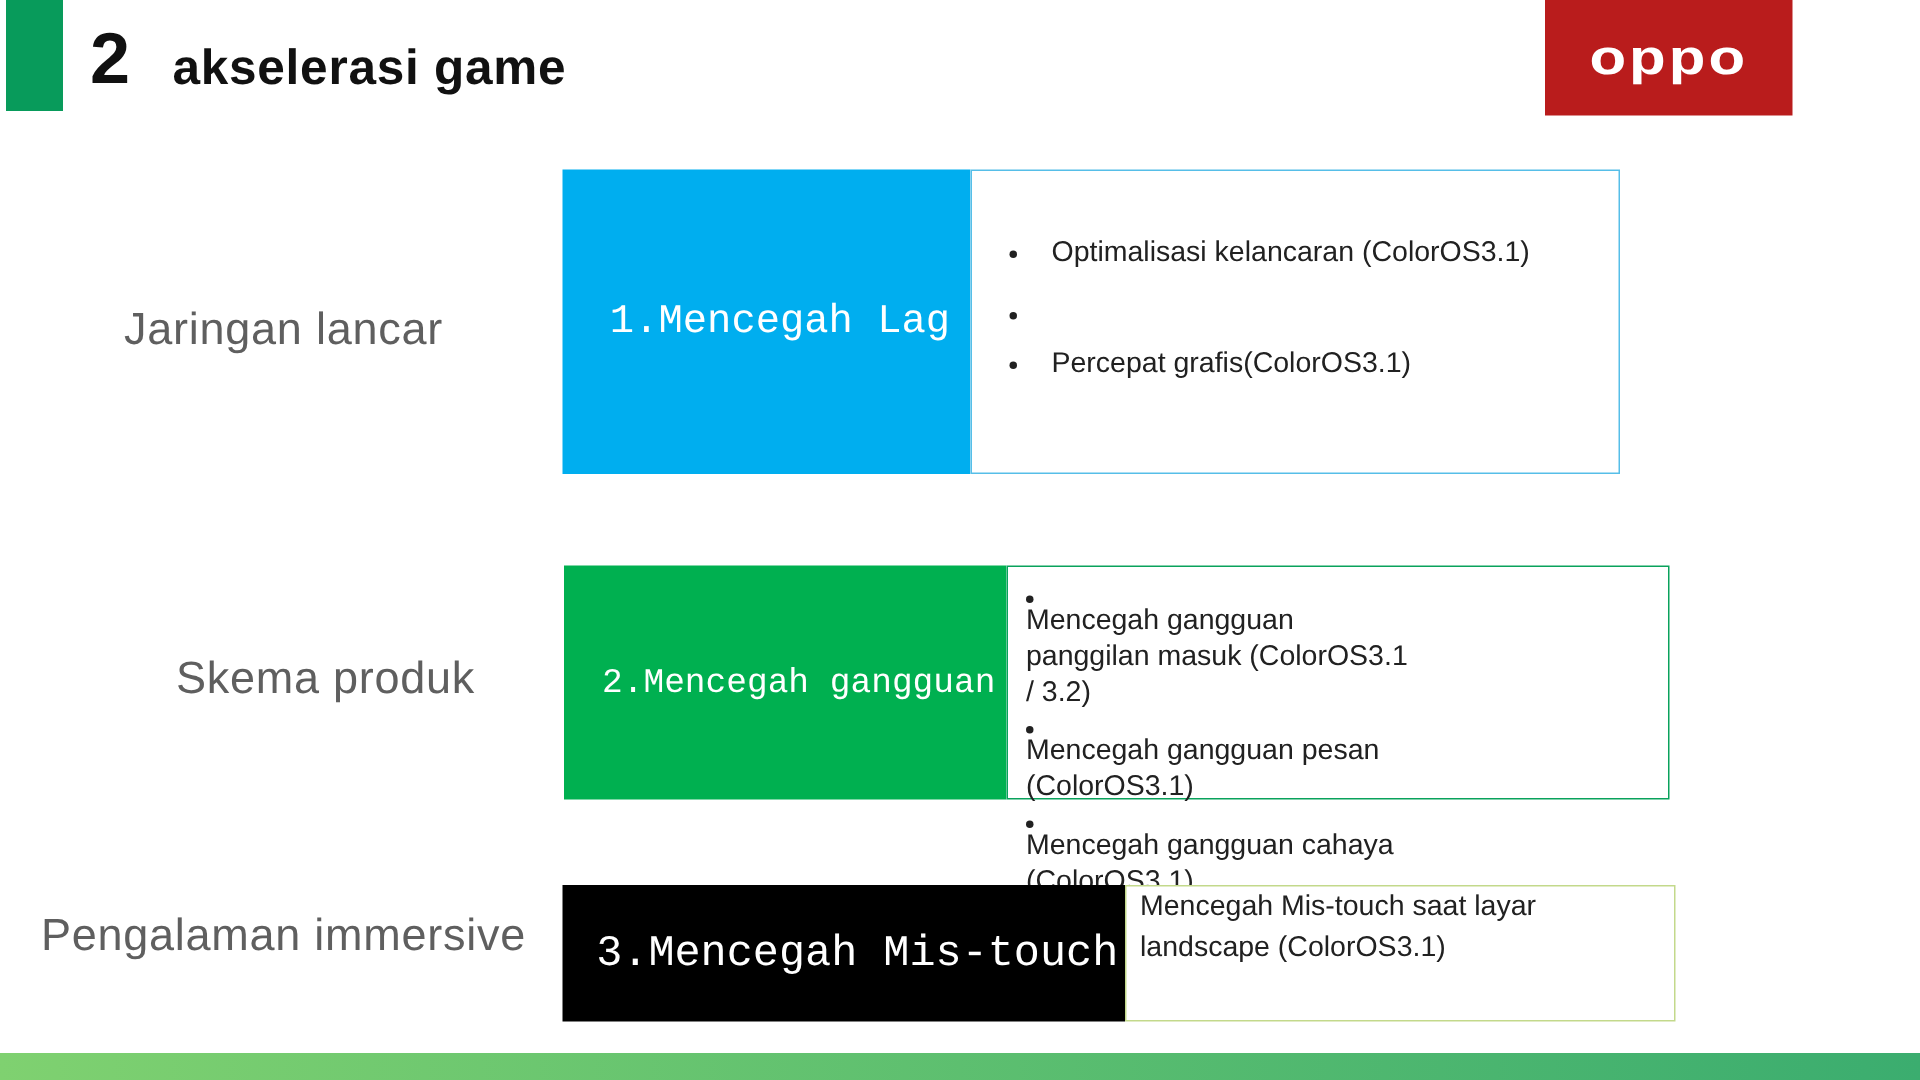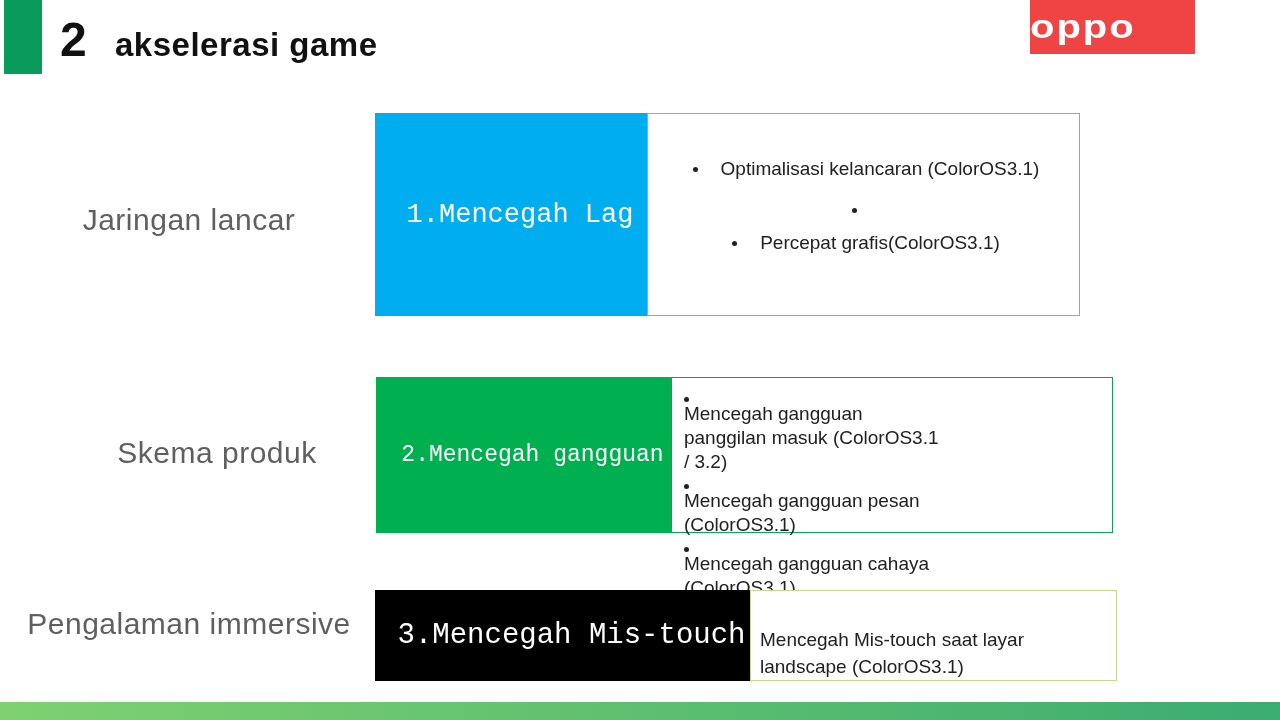--- a/index.html
+++ b/index.html
@@ -20,23 +20,23 @@
     position:absolute;left:60px;top:16px;
     font-size:48px;font-weight:700;color:#111;
     line-height:1;
   }
   .page-title{
     position:absolute;left:115px;top:28px;
     font-size:33px;font-weight:700;color:#111;
     line-height:1;letter-spacing:0.5px;
   }
   .logo{
-    position:absolute;left:1030px;top:0;width:165px;height:54px;
-    background:#ef4444;
-    display:flex;align-items:center;justify-content:flex-start;
+    position:absolute;left:1030px;top:0;width:165px;height:77px;
+    background:#b91c1c;
+    display:flex;align-items:center;justify-content:center;
   }
   .logo-text{
     color:#ffffff;font-size:40px;font-weight:800;
     letter-spacing:2px;line-height:1;
     font-family:"Liberation Sans", sans-serif;
     transform:scaleY(0.82);
   }
 
   
   .row-label{
@@ -74,21 +74,21 @@
   
   .box-1{left:375px;top:113px;width:705px;height:203px;}
   .box-1 .feature-title{
     width:272px;background:#00AEEF;
     font-size:27px;justify-content:center;
   }
   .box-1 .feature-content{
     width:433px;border:1px solid #56BEE8;
     padding:44px 20px 0 25px;
   }
-  .box-1 li{font-size:19px;line-height:22px;margin-bottom:19px;justify-content:center;}
+  .box-1 li{font-size:19px;line-height:22px;margin-bottom:19px;}
   .box-1 .dot{width:5px;height:5px;margin:9px 23px 0 0;}
 
   
   .box-2{left:376px;top:377px;width:737px;height:156px;}
   .box-2 .feature-title{
     width:316px;background:#00B050;
     font-size:23px;justify-content:center;
   }
   .box-2 .feature-content{
     width:473px;border:1px solid #0AA25C;
@@ -99,21 +99,21 @@
   .box-2 .dot{width:5px;height:5px;margin:10px 28px 0 0;}
 
   
   .box-3{left:375px;top:590px;width:742px;height:91px;}
   .box-3 .feature-title{
     width:375px;background:#000000;
     font-size:29px;justify-content:center;
   }
   .box-3 .feature-content{
     width:367px;border:1px solid #C3D98B;
-    display:flex;align-items:flex-end;
+    display:flex;align-items:flex-start;
     padding:0 20px 0 9px;
   }
   .box-3 .desc{
     color:#212121;font-size:19px;line-height:27px;
     max-width:280px;
   }
 
   
   .bottom-bar{
     position:absolute;left:0;bottom:0;width:1280px;height:18px;

